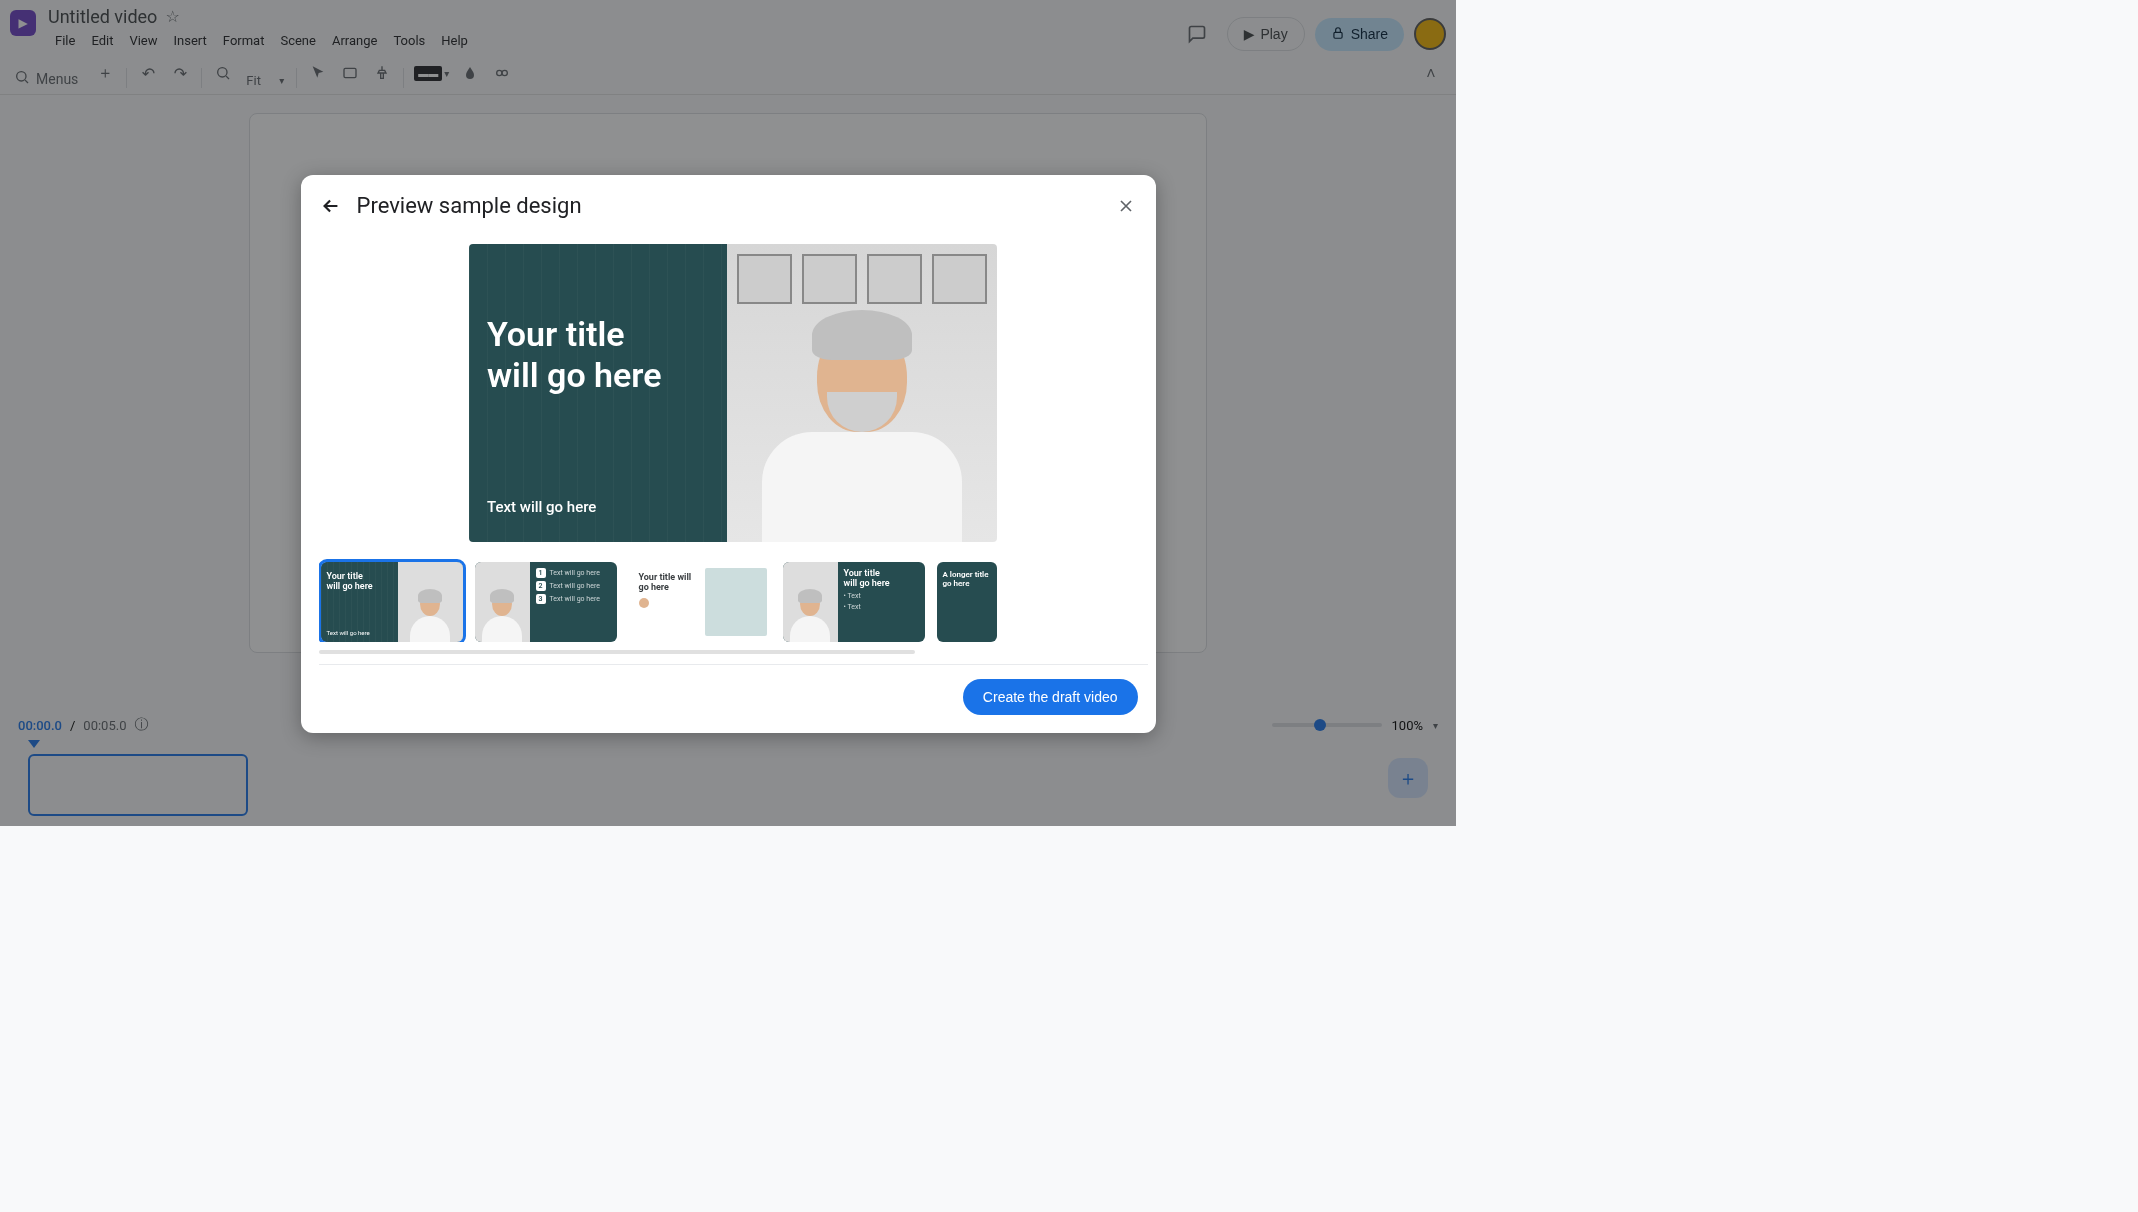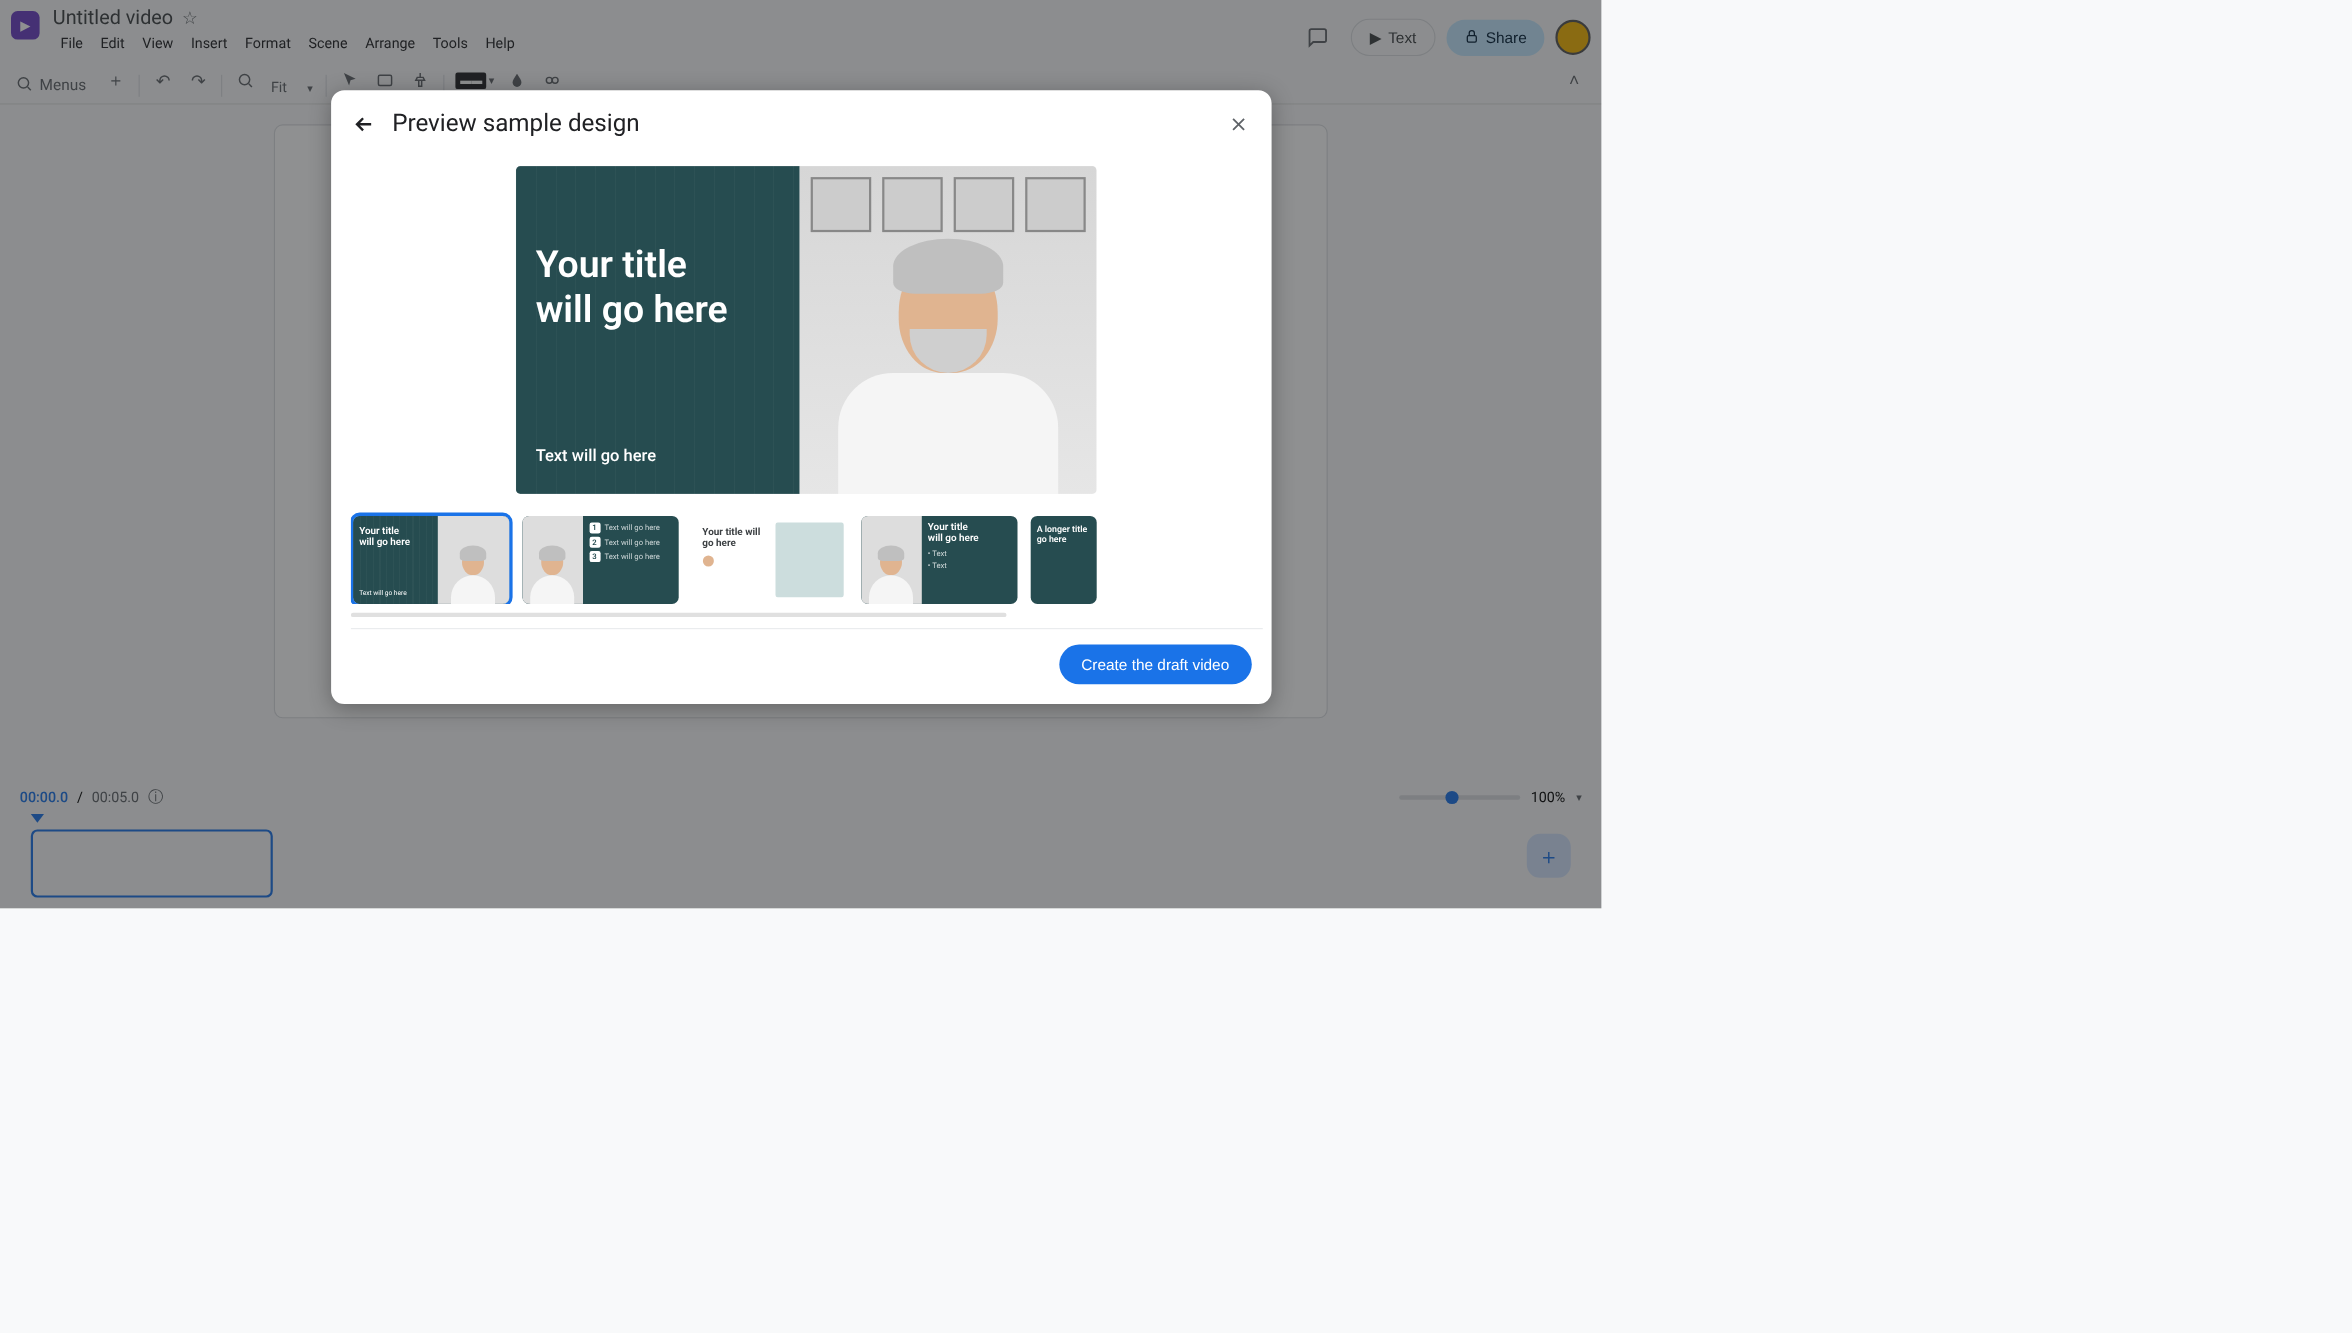--- a/index.html
+++ b/index.html
@@ -52,21 +52,21 @@
 .t-info{color:#5f6368;font-size:14px;}
 .zoom-right{margin-left:auto;display:flex;align-items:center;gap:10px;}
 .zoom-slider{width:110px;height:4px;background:#dadce0;border-radius:2px;position:relative;}
 .zoom-slider::after{content:"";position:absolute;left:42px;top:-4px;width:12px;height:12px;background:#1a73e8;border-radius:50%;}
 .playhead{margin-top:6px; margin-left:10px;}
 .playhead-tri{width:0;height:0;border-left:6px solid transparent;border-right:6px solid transparent;border-top:8px solid #1a73e8;}
 .track-clip{margin-top:6px;width:220px;height:62px;border:2px solid #1a73e8;border-radius:6px; margin-left:10px;}
 .fab{position:absolute;right:28px;bottom:28px;width:40px;height:40px;border-radius:12px;background:#d3e3fd;display:flex;align-items:center;justify-content:center;color:#1a73e8;font-size:20px;cursor:pointer;}
 
 
-.backdrop{position:absolute;inset:0;background:rgba(32,33,36,0.5);display:flex;align-items:flex-start;justify-content:center;padding-top:82px;}
+.backdrop{position:absolute;inset:0;background:rgba(32,33,36,0.5);display:flex;align-items:center;justify-content:center;padding-top:82px;}
 .modal{width:855px;background:#fff;border-radius:12px;padding:18px 8px 18px 18px;box-shadow:0 4px 20px rgba(0,0,0,0.3);}
 .modal-header{display:flex;align-items:center;gap:14px;position:relative;padding-right:10px;}
 .back-btn{width:24px;height:24px;display:flex;align-items:center;justify-content:center;color:#202124;cursor:pointer;}
 .modal-title{font-size:22px;color:#202124;}
 .close-btn{margin-left:auto;width:24px;height:24px;display:flex;align-items:center;justify-content:center;color:#5f6368;cursor:pointer;font-size:18px;}
 
 
 .preview-area{display:flex;justify-content:center;margin-top:26px;}
 .preview-slide{width:528px;height:298px;display:flex;border-radius:4px;overflow:hidden;}
 .slide-left{width:258px;background:#264c50;background-image:repeating-linear-gradient(90deg,rgba(255,255,255,0.03) 0 1px,transparent 1px 18px);padding:70px 18px 20px;display:flex;flex-direction:column;}
@@ -137,21 +137,21 @@
     </div>
   </div>
   <div class="header-actions">
     <div class="comments-btn">
       <svg width="20" height="20" viewBox="0 0 24 24" fill="none" stroke="currentColor" stroke-width="2">
           <path d="M21 15a2 2 0 0 1-2 2H7l-4 4V5a2 2 0 0 1 2-2h14a2 2 0 0 1 2 2z"></path>
         </svg>
     </div>
     <button class="action-btn play-btn">
       <span>▶</span>
-      <span>Text</span>
+      <span>Play</span>
     </button>
     <button class="action-btn share-btn">
       <span>
         <svg width="14" height="14" viewBox="0 0 24 24" fill="none" stroke="currentColor" stroke-width="2">
             <rect x="5" y="11" width="14" height="10" rx="2"></rect>
             <path d="M8 11V7a4 4 0 0 1 8 0v4"></path>
           </svg>
       </span>
       <span>Share</span>
     </button>

